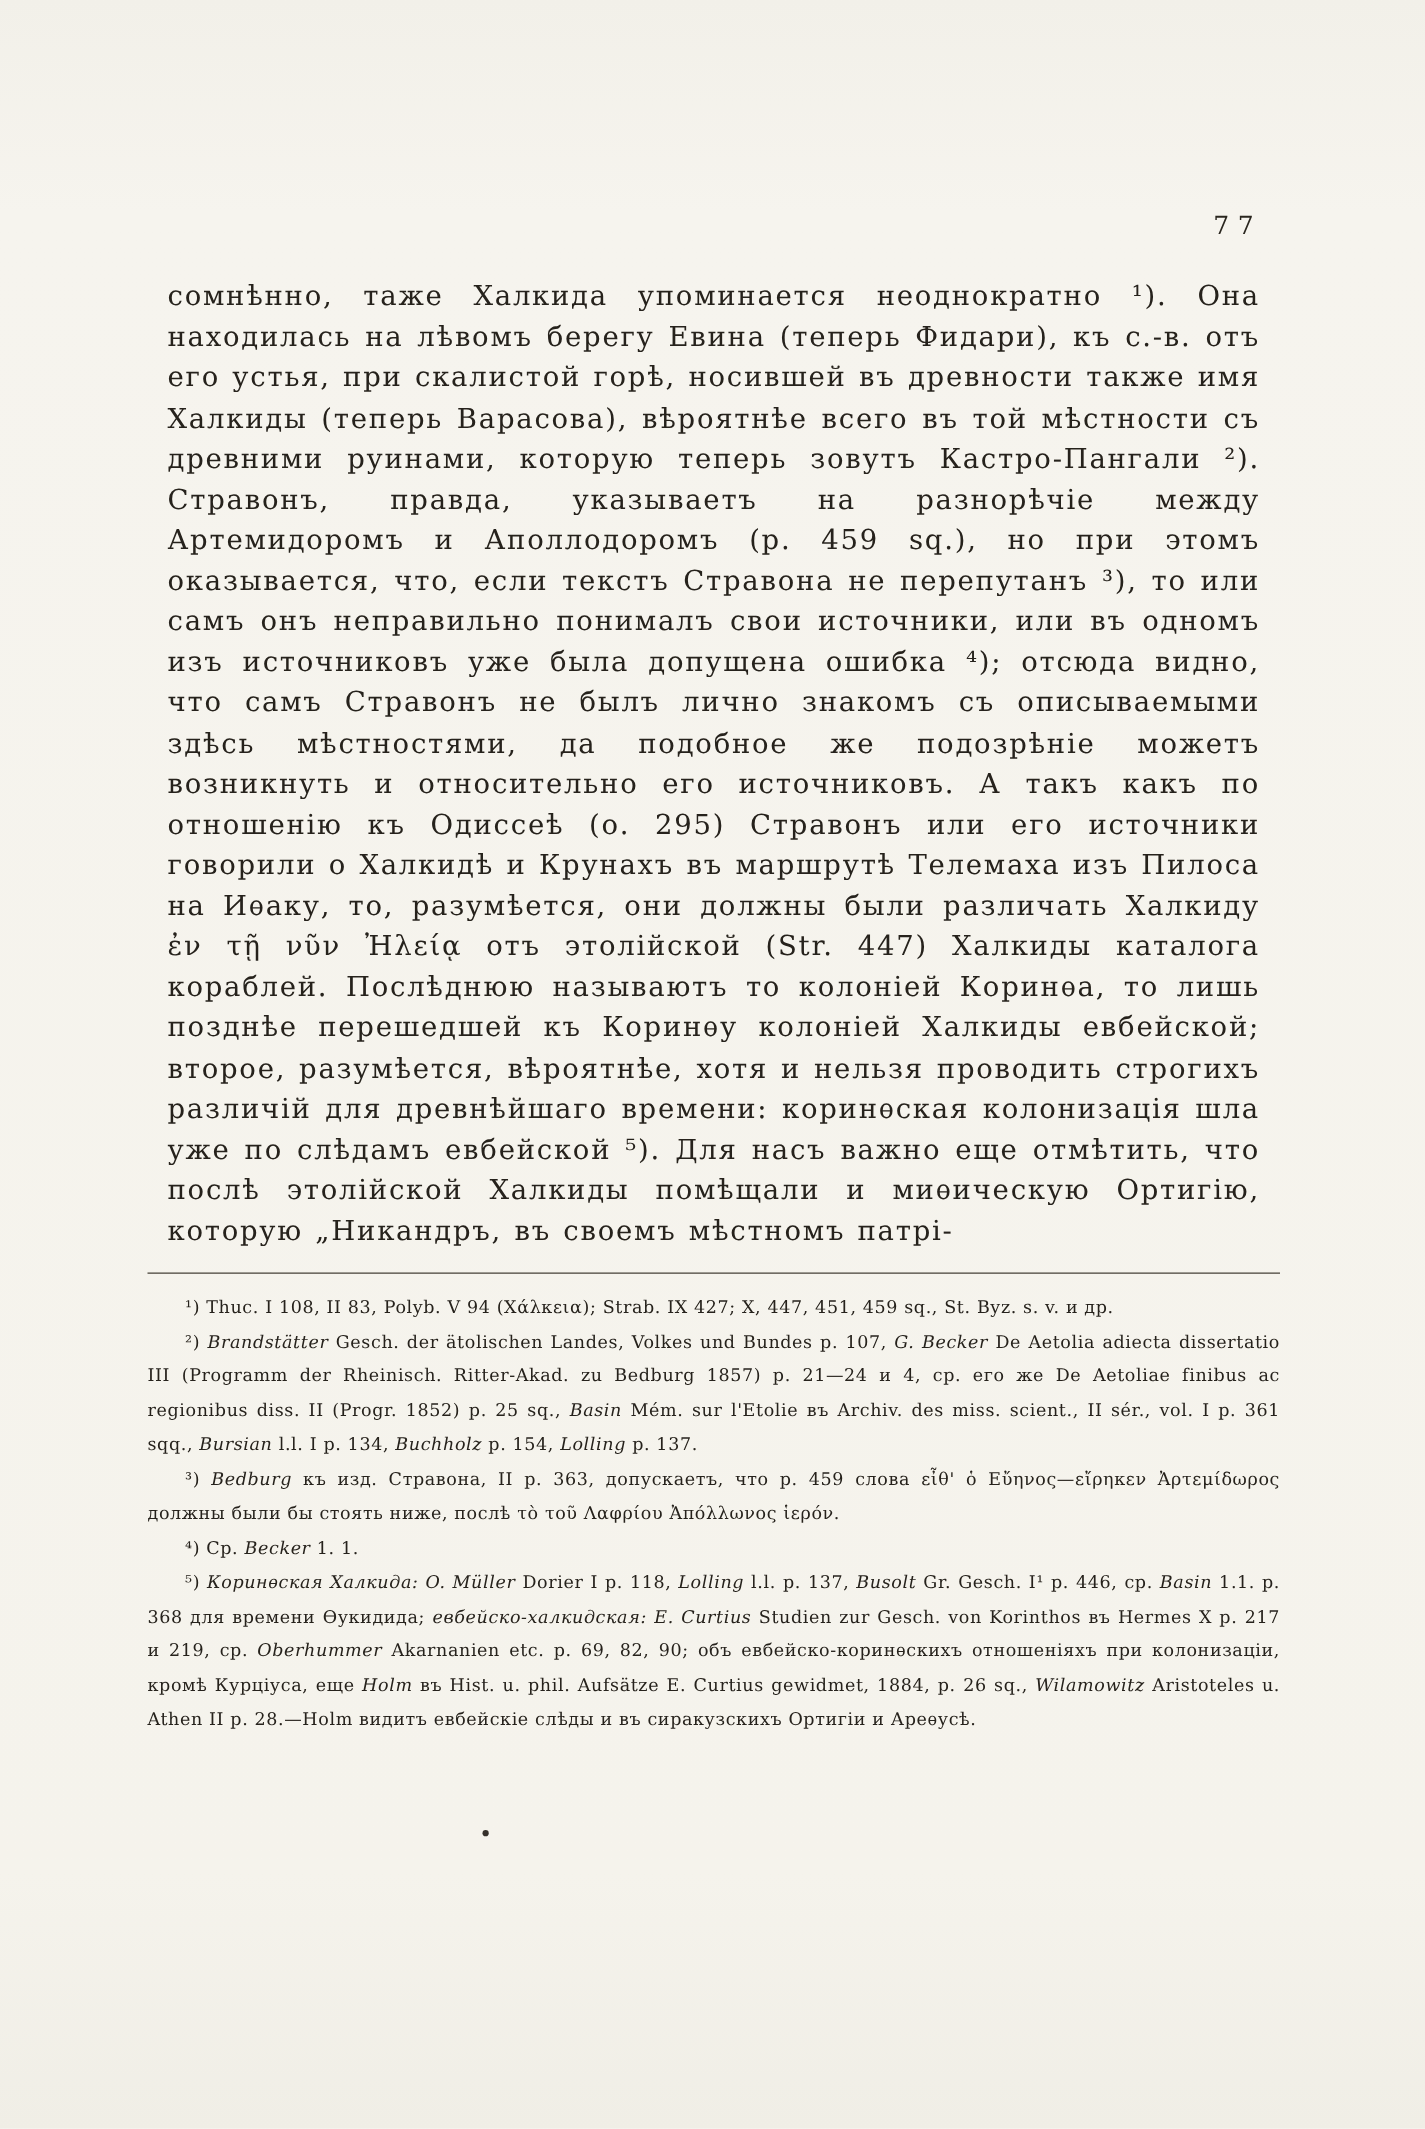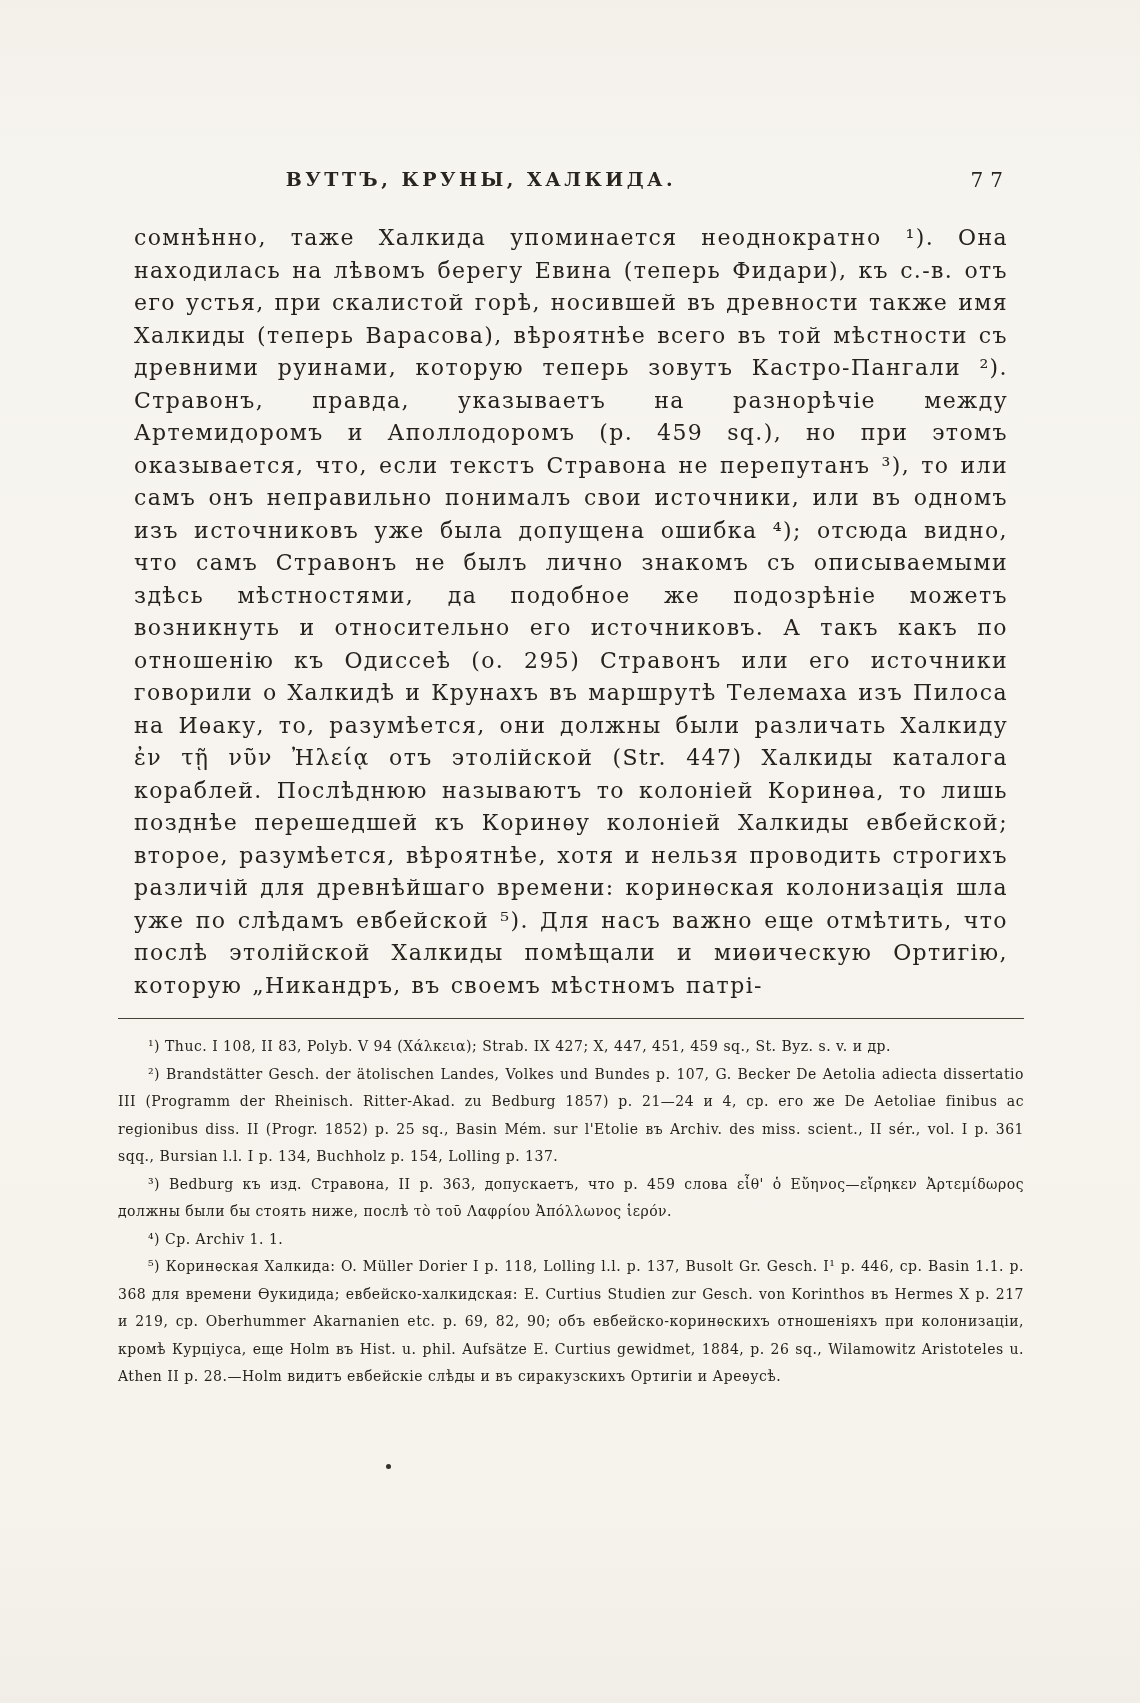--- a/index.html
+++ b/index.html
@@ -63,48 +63,48 @@
   }
   .footnote {
     margin: 0;
     font-size: 14px;
     line-height: 27.5px;
     letter-spacing: 0.5px;
     text-align: justify;
     text-indent: 30px;
   }
   .footnote .it {
+    font-style: italic;
   }
   .printers-mark {
     position: absolute;
     left: 386px;
     top: 1464px;
     width: 5px;
     height: 5px;
     border-radius: 50%;
     background: #35302a;
   }
 </style>
 </head>
 <body>
 
 <div class="page">
 
   <div class="header">
-    <div class="header-title">ВУТТЪ, КРУНЫ, ХАЛКИДА.</div>
     <div class="page-number">77</div>
   </div>
 
   <p class="main-paragraph">сомнѣнно, таже Халкида упоминается неоднократно ¹). Она находилась на лѣвомъ берегу Евина (теперь Фидари), къ с.-в. отъ его устья, при скалистой горѣ, носившей въ древности также имя Халкиды (теперь Варасова), вѣроятнѣе всего въ той мѣстности съ древними руинами, которую теперь зовутъ Кастро-Пангали ²). Стравонъ, правда, указываетъ на разнорѣчіе между Артемидоромъ и Аполлодоромъ (р. 459 sq.), но при этомъ оказывается, что, если текстъ Стравона не перепутанъ ³), то или самъ онъ неправильно понималъ свои источники, или въ одномъ изъ источниковъ уже была допущена ошибка ⁴); отсюда видно, что самъ Стравонъ не былъ лично знакомъ съ описываемыми здѣсь мѣстностями, да подобное же подозрѣніе можетъ возникнуть и относительно его источниковъ. А такъ какъ по отношенію къ Одиссеѣ (о. 295) Стравонъ или его источники говорили о Халкидѣ и Крунахъ въ маршрутѣ Телемаха изъ Пилоса на Иѳаку, то, разумѣется, они должны были различать Халкиду ἐν τῇ νῦν Ἠλείᾳ отъ этолійской (Str. 447) Халкиды каталога кораблей. Послѣднюю называютъ то колоніей Коринѳа, то лишь позднѣе перешедшей къ Коринѳу колоніей Халкиды евбейской; второе, разумѣется, вѣроятнѣе, хотя и нельзя проводить строгихъ различій для древнѣйшаго времени: коринѳская колонизація шла уже по слѣдамъ евбейской ⁵). Для насъ важно еще отмѣтить, что послѣ этолійской Халкиды помѣщали и миѳическую Ортигію, которую „Никандръ, въ своемъ мѣстномъ патрі-</p>
 
   <hr class="footnote-rule">
 
   <div class="footnotes">
       <p class="footnote"><span>¹) Thuc. I 108, II 83, Polyb. V 94 (Χάλκεια); Strab. IX 427; X, 447, 451, 459 sq., St. Byz. s. v. и др.</span></p>
       <p class="footnote"><span>²) </span><span class="it">Brandstätter</span><span> Gesch. der ätolischen Landes, Volkes und Bundes p. 107, </span><span class="it">G. Becker</span><span> De Aetolia adiecta dissertatio III (Programm der Rheinisch. Ritter-Akad. zu Bedburg 1857) p. 21—24 и 4, ср. его же De Aetoliae finibus ac regionibus diss. II (Progr. 1852) p. 25 sq., </span><span class="it">Basin</span><span> Mém. sur l'Etolie въ Archiv. des miss. scient., II sér., vol. I p. 361 sqq., </span><span class="it">Bursian</span><span> l.l. I p. 134, </span><span class="it">Buchholz</span><span> p. 154, </span><span class="it">Lolling</span><span> p. 137.</span></p>
       <p class="footnote"><span>³) </span><span class="it">Bedburg</span><span> къ изд. Стравона, II p. 363, допускаетъ, что p. 459 слова εἶθ' ὁ Εὔηνος—εἴρηκεν Ἀρτεμίδωρος должны были бы стоять ниже, послѣ τὸ τοῦ Λαφρίου Ἀπόλλωνος ἱερόν.</span></p>
-      <p class="footnote"><span>⁴) Ср. </span><span class="it">Archiv</span><span> 1. 1.</span></p>
+      <p class="footnote"><span>⁴) Ср. </span><span class="it">Becker</span><span> 1. 1.</span></p>
       <p class="footnote"><span>⁵) </span><span class="it">Коринѳская Халкида:</span><span> </span><span class="it">O. Müller</span><span> Dorier I p. 118, </span><span class="it">Lolling</span><span> l.l. p. 137, </span><span class="it">Busolt</span><span> Gr. Gesch. I¹ p. 446, ср. </span><span class="it">Basin</span><span> 1.1. p. 368 для времени Ѳукидида; </span><span class="it">евбейско-халкидская:</span><span> </span><span class="it">E. Curtius</span><span> Studien zur Gesch. von Korinthos въ Hermes X p. 217 и 219, ср. </span><span class="it">Oberhummer</span><span> Akarnanien etc. p. 69, 82, 90; объ евбейско-коринѳскихъ отношеніяхъ при колонизаціи, кромѣ Курціуса, еще </span><span class="it">Holm</span><span> въ Hist. u. phil. Aufsätze E. Curtius gewidmet, 1884, p. 26 sq., </span><span class="it">Wilamowitz</span><span> Aristoteles u. Athen II p. 28.—Holm видитъ евбейскіе слѣды и въ сиракузскихъ Ортигіи и Ареѳусѣ.</span></p>
     </div>
 
   <div class="printers-mark"></div>
 
 </div>
 
 </body></html>

